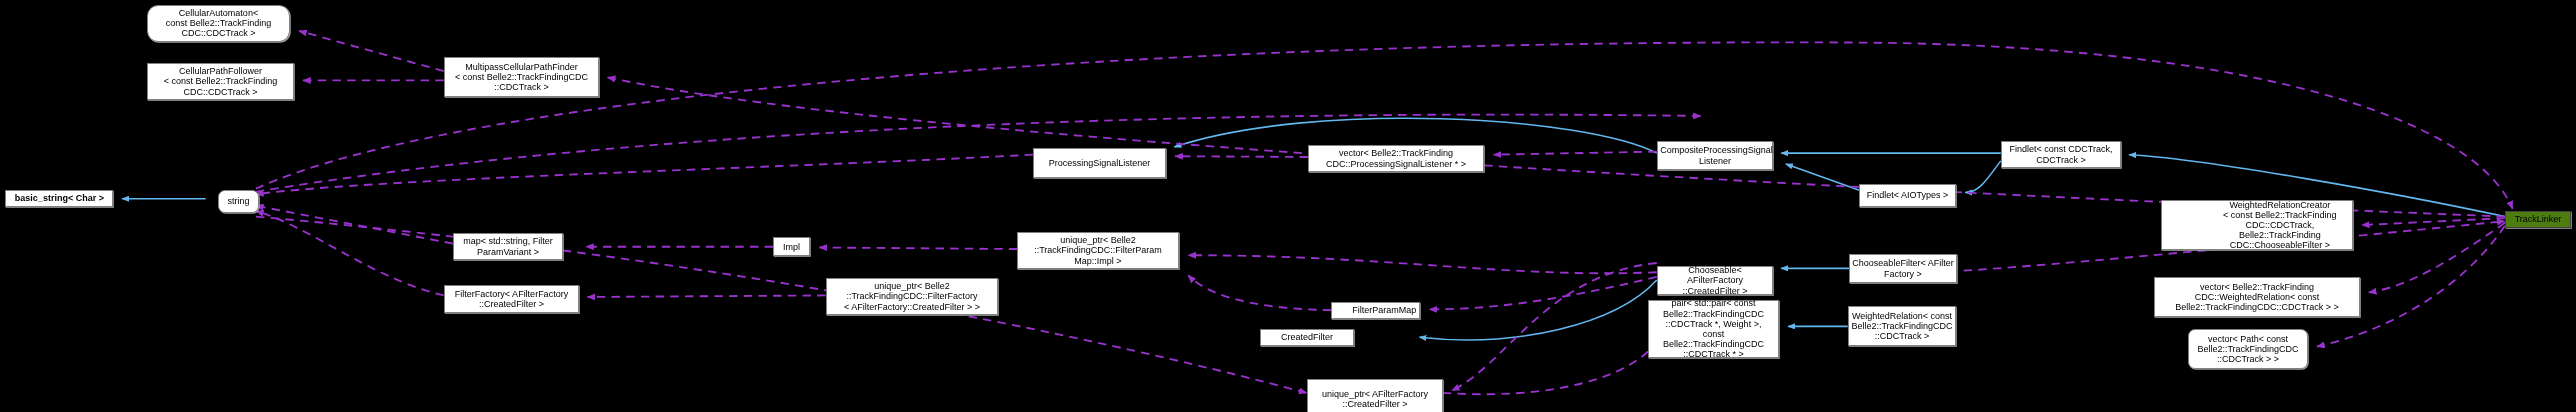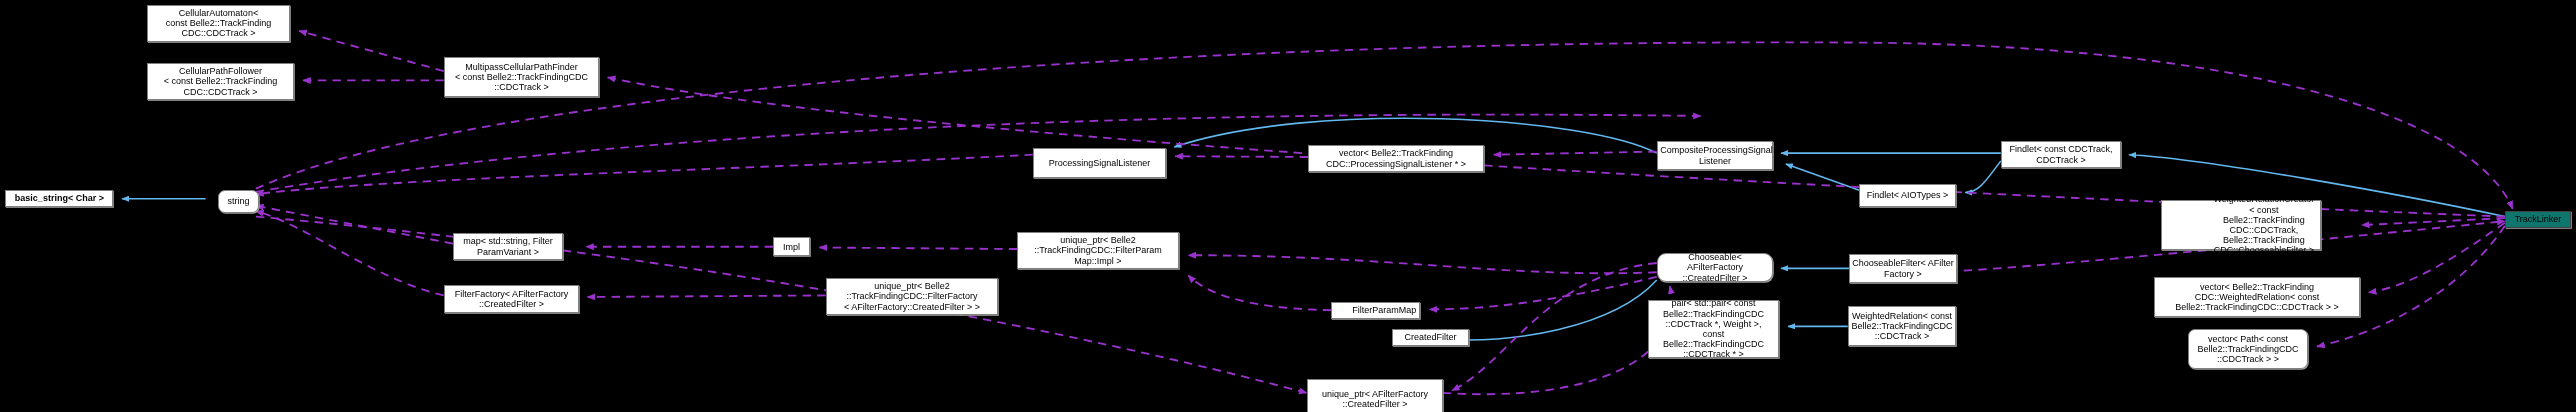--- a/index.html
+++ b/index.html
@@ -34,21 +34,21 @@
     line-height: 10.2px;
     text-align: center;
     display: flex;
     align-items: center;
     justify-content: center;
     white-space: pre-line;
     padding: 0.8px 2.3px;
     z-index: 5;
   }
   .node.highlight {
-    background: #0f766e;
+    background: #4d7c0f;
     border: 0.8px solid #404040;
   }
   .node span {
     display: block;
     width: 100%;
   }
 </style>
 </head>
 <body>
 
@@ -96,21 +96,21 @@
       <path d="M3240,282 L3055,291"></path>
       <path d="M3240,288 C3180,330 3120,370 3064,378"></path>
       <path d="M3240,292 C3180,380 3080,430 2997,448"></path>
       <path d="M331,244 C600,120 1500,50 2400,55 C2900,58 3200,150 3250,270"></path>
       <path d="M331,248 C800,170 1500,140 2200,150"></path>
       <path d="M331,280 C900,330 1400,430 1690,508"></path>
       <path d="M1866,508 C2050,520 2180,470 2160,370"></path>
     </g>
   </svg>
 
-<div class="node" style="left: 147px; top: 4.6px; width: 143px; height: 37px;"><span>CellularAutomaton&lt;
+<div class="node" style="left: 147px; top: 4.6px; width: 143px; height: 37px; border-radius: 11px;"><span>CellularAutomaton&lt;
 const Belle2::TrackFinding
 CDC::CDCTrack &gt;</span></div>
     <div class="node" style="left: 147px; top: 63px; width: 147px; height: 37px;"><span>CellularPathFollower
 &lt; const Belle2::TrackFinding
 CDC::CDCTrack &gt;</span></div>
     <div class="node" style="left: 444px; top: 57px; width: 155px; height: 40px;"><span>MultipassCellularPathFinder
 &lt; const Belle2::TrackFindingCDC
 ::CDCTrack &gt;</span></div>
     <div class="node" style="left: 5.4px; top: 190px; width: 108px; height: 17px; font-weight: bold;"><span>basic_string&lt; Char &gt;</span></div>
     <div class="node" style="left: 218px; top: 190px; width: 41px; height: 23px; border-radius: 7px;"><span>string</span></div>
@@ -122,41 +122,41 @@
     <div class="node" style="left: 826px; top: 278px; width: 172px; height: 37px;"><span>unique_ptr&lt; Belle2
 ::TrackFindingCDC::FilterFactory
 &lt; AFilterFactory::CreatedFilter &gt; &gt;</span></div>
     <div class="node" style="left: 1033px; top: 148px; width: 133px; height: 30px;"><span>ProcessingSignalListener</span></div>
     <div class="node" style="left: 1308px; top: 145px; width: 176px; height: 27px;"><span>vector&lt; Belle2::TrackFinding
 CDC::ProcessingSignalListener * &gt;</span></div>
     <div class="node" style="left: 1017px; top: 232px; width: 162px; height: 37px;"><span>unique_ptr&lt; Belle2
 ::TrackFindingCDC::FilterParam
 Map::Impl &gt;</span></div>
     <div class="node" style="left: 1331px; top: 302px; width: 89px; height: 17px; padding-left: 20px;"><span>FilterParamMap</span></div>
-    <div class="node" style="left: 1392px; top: 329px; width: 77px; height: 17px;"><span>CreatedFilter</span></div>
+    <div class="node" style="left: 1260px; top: 329px; width: 94px; height: 17px;"><span>CreatedFilter</span></div>
     <div class="node" style="left: 1307px; top: 379px; width: 136px; height: 40px;"><span>unique_ptr&lt; AFilterFactory
 ::CreatedFilter &gt;</span></div>
     <div class="node" style="left: 1657px; top: 141px; width: 116px; height: 29px;"><span>CompositeProcessingSignal
 Listener</span></div>
     <div class="node" style="left: 1859px; top: 184px; width: 97px; height: 23px; text-align: center;"><span>Findlet&lt; AIOTypes &gt;</span></div>
     <div class="node" style="left: 2001px; top: 141px; width: 120px; height: 27px;"><span>Findlet&lt; const CDCTrack,
 CDCTrack &gt;</span></div>
-    <div class="node" style="left: 1657px; top: 253px; width: 116px; height: 29px; border-radius: 9px;"><span>Chooseable&lt; AFilterFactory
+    <div class="node" style="left: 1657px; top: 266px; width: 116px; height: 29px;"><span>Chooseable&lt; AFilterFactory
 ::CreatedFilter &gt;</span></div>
     <div class="node" style="left: 1849px; top: 254px; width: 108px; height: 29px;"><span>ChooseableFilter&lt; AFilter
 Factory &gt;</span></div>
     <div class="node" style="left: 1648px; top: 300px; width: 131px; height: 58px;"><span>pair&lt; std::pair&lt; const
 Belle2::TrackFindingCDC
 ::CDCTrack *, Weight &gt;,
 const Belle2::TrackFindingCDC
 ::CDCTrack * &gt;</span></div>
     <div class="node" style="left: 1848px; top: 306px; width: 108px; height: 40px;"><span>WeightedRelation&lt; const
 Belle2::TrackFindingCDC
 ::CDCTrack &gt;</span></div>
-    <div class="node" style="left: 2161px; top: 200px; width: 160px; height: 50px; padding-left: 48px;"><span>WeightedRelationCreator
+    <div class="node" style="left: 2161px; top: 200px; width: 192px; height: 50px; padding-left: 48px;"><span>WeightedRelationCreator
 &lt; const Belle2::TrackFinding
 CDC::CDCTrack, Belle2::TrackFinding
 CDC::ChooseableFilter &gt;</span></div>
     <div class="node" style="left: 2154px; top: 277px; width: 206px; height: 40px;"><span>vector&lt; Belle2::TrackFinding
 CDC::WeightedRelation&lt; const
 Belle2::TrackFindingCDC::CDCTrack &gt; &gt;</span></div>
     <div class="node" style="left: 2188px; top: 329px; width: 120px; height: 40px; border-radius: 7px;"><span>vector&lt; Path&lt; const
 Belle2::TrackFindingCDC
 ::CDCTrack &gt; &gt;</span></div>
     <div class="node highlight" style="left: 2505px; top: 211px; width: 66px; height: 17px;"><span>TrackLinker</span></div>

